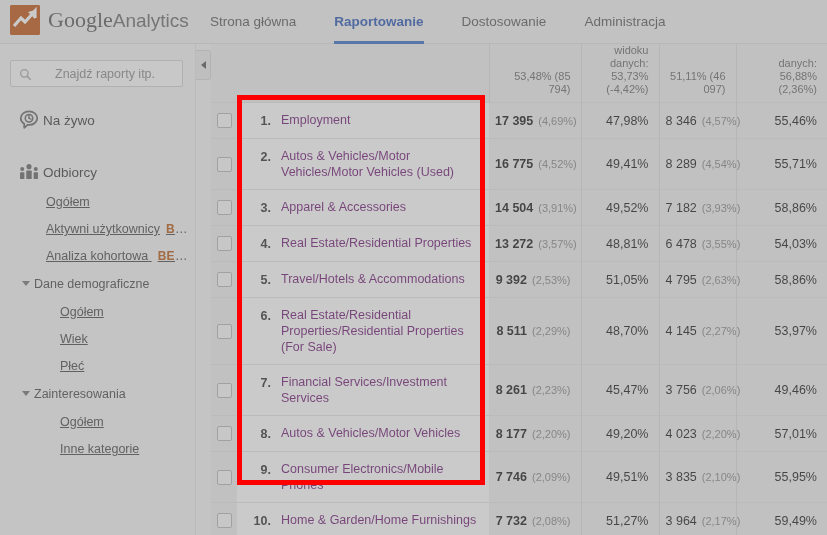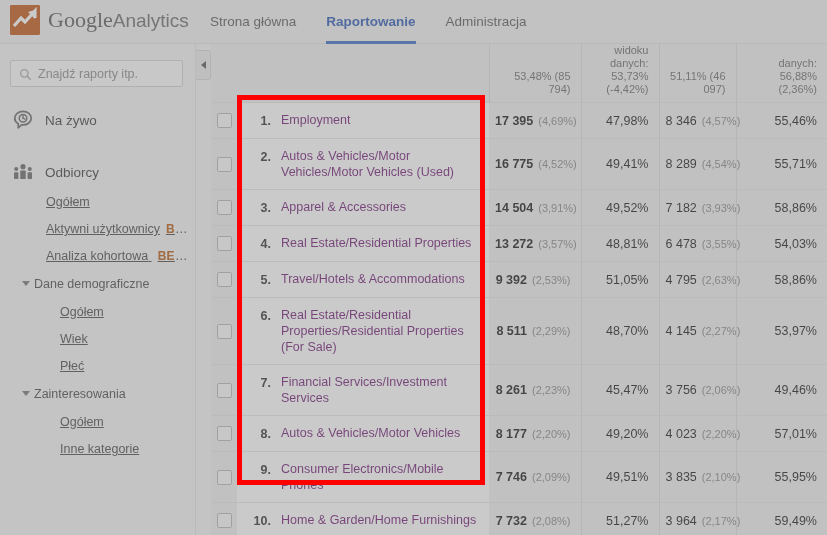--- a/index.html
+++ b/index.html
@@ -35,47 +35,47 @@
   }
   .logo-sq svg{display:block;}
   .brand-text{
     font-size:22px;color:#5a5a5a;letter-spacing:0;
     font-family:"Liberation Serif",serif;
     white-space:nowrap;
   }
   .brand-text .b2{font-family:"Liberation Sans",sans-serif;font-size:19px;color:#6e6e6e;}
   .navtabs{
     position:absolute;left:210px;top:0;height:44px;
-    display:flex;align-items:flex-end;gap:30px;
+    display:flex;align-items:flex-end;gap:38px;
   }
   .navtab{
     font-size:13.5px;color:#5b5b5b;height:44px;line-height:44px;
     position:relative;cursor:pointer;white-space:nowrap;
   }
   .navtab.active{color:#2f5bb7;font-weight:bold;}
   .navtab.active:after{
     content:"";position:absolute;left:0;right:0;bottom:0;height:3px;background:#3b6fc4;
   }
   
   .sidebar{
     position:absolute;left:0;top:44px;width:196px;height:491px;
     background:#f5f5f5;border-right:1px solid #e3e3e3;
     box-sizing:border-box;overflow:hidden;
   }
   .searchwrap{
     margin:16px 12px 0 10px;
     height:27px;border:1px solid #d2d2d2;border-radius:2px;background:#fbfbfb;
-    display:flex;align-items:center;gap:6px;padding:0 8px;
+    display:flex;align-items:center;gap:23px;padding:0 8px;
     box-sizing:border-box;
   }
   .search-ico{width:13px;height:13px;flex:0 0 auto;opacity:.55;}
   .search-ph{font-size:12.5px;color:#8d8d8d;white-space:nowrap;}
   .side-sec{
-    display:flex;align-items:center;gap:11px;
-    padding:0 0 0 12px;height:34px;
+    display:flex;align-items:center;gap:3px;
+    padding:0 0 0 12px;height:34px;margin-left:6px;
   }
   .side-sec .ic{width:22px;height:22px;flex:0 0 auto;opacity:.75;}
   .side-sec .lbl{font-size:13.5px;color:#3f3f3f;}
   .live-row{margin-top:16px;}
   .aud-row{margin-top:18px;}
   .side-item{
     font-size:12.5px;color:#4a4a4a;
     padding:0 6px 0 46px;height:27px;line-height:27px;
     white-space:nowrap;overflow:hidden;text-overflow:ellipsis;
     cursor:pointer;
@@ -202,20 +202,21 @@
           <polyline points="4,21 11,13 15,17 25,6 25,13" fill="none" stroke="#ffffff" stroke-width="3.2" stroke-linejoin="miter"></polyline>
           <polygon points="25,5 25,14 18,7" fill="#ffffff"></polygon>
         </svg>
       </span>
       <span class="brand-text"><span>Google</span><span class="b2">Analytics</span></span>
     </div>
 
     <div class="navtabs">
       <div class="navtab">Strona główna</div>
       <div class="navtab active">Raportowanie</div>
+      <div class="navtab">Dostosowanie</div>
       <div class="navtab">Administracja</div>
     </div>
   </div>
 
   <div class="sidebar">
 
     <div class="searchwrap">
       <span class="search-ico">
         <svg width="13" height="13" viewBox="0 0 16 16">
           <circle cx="6.6" cy="6.6" r="4.6" fill="none" stroke="#6d6d6d" stroke-width="1.6"></circle>

